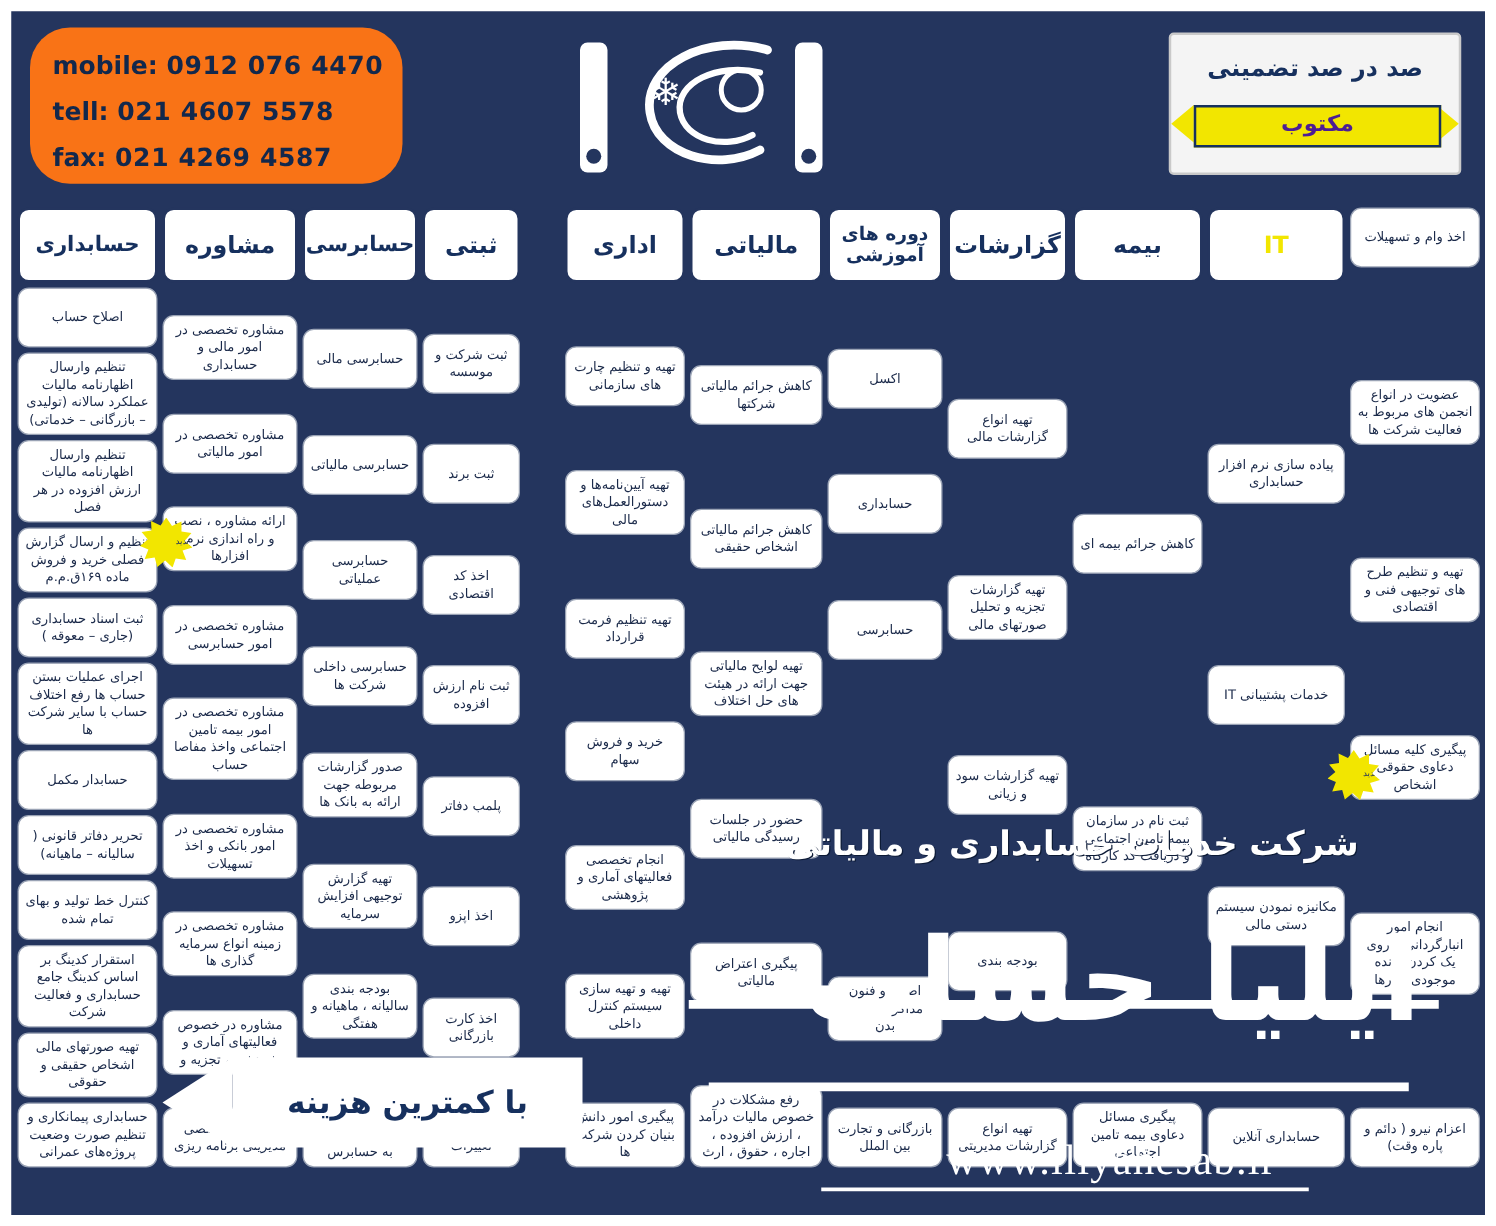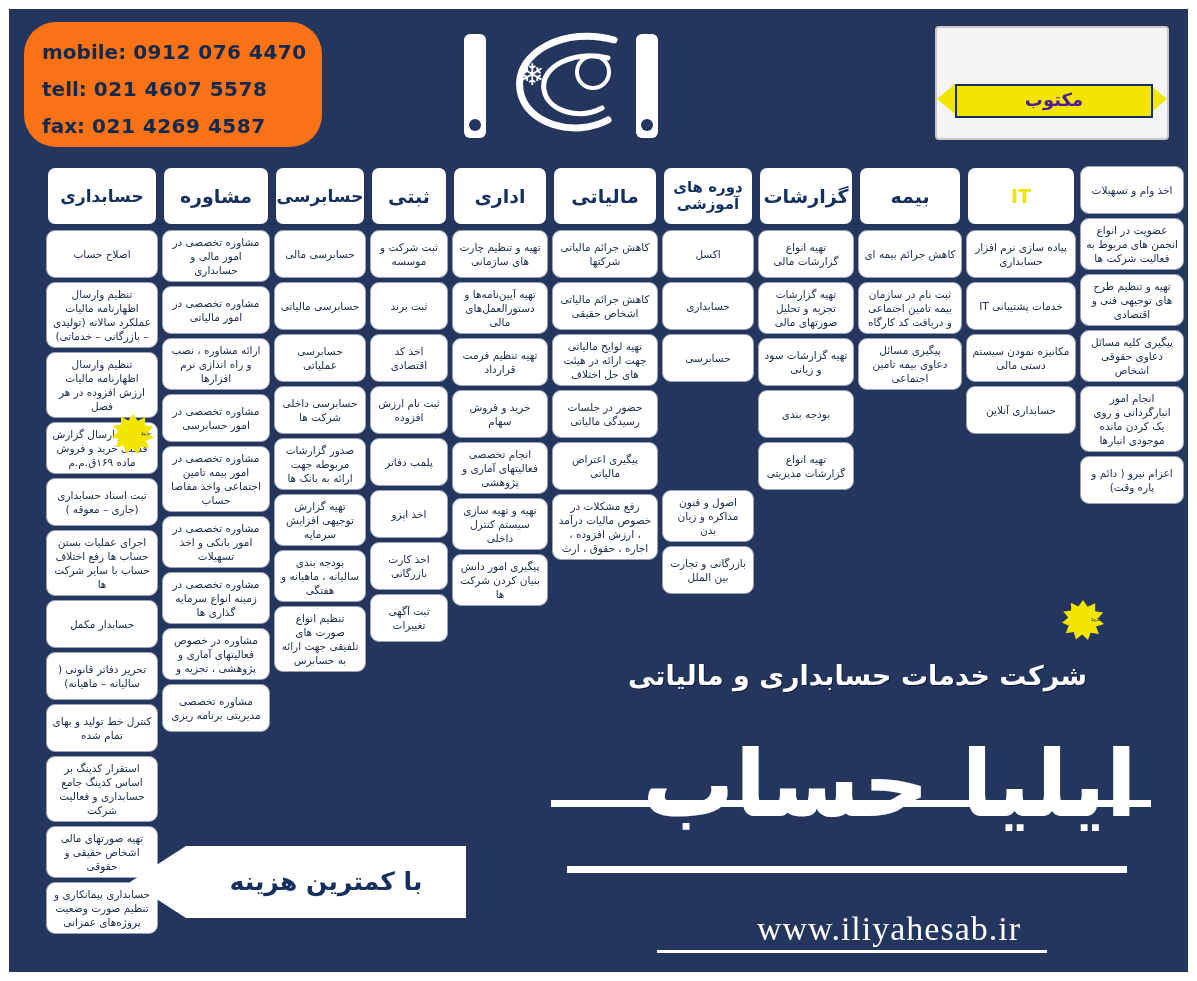--- a/index.html
+++ b/index.html
@@ -24,29 +24,29 @@
   
   #guarantee{position:absolute;left:935px;top:26px;width:230px;height:110px;background:#f4f4f4;border:2px solid #c9c9c9;border-radius:4px;}
   #guarantee .g-top{color:#16305e;font-weight:bold;font-size:19px;text-align:center;padding-top:16px;letter-spacing:1px;}
   #guarantee .ribbon{position:absolute;left:18px;top:56px;width:194px;height:30px;background:#f2e600;border:2px solid #16305e;}
   #guarantee .ribbon span{display:block;text-align:center;color:#4c1d95;font-weight:bold;font-size:18px;line-height:28px;}
   #guarantee .tri{position:absolute;width:0;height:0;top:56px;border-top:15px solid transparent;border-bottom:15px solid transparent;}
   #guarantee .tri.l{left:0;border-right:18px solid #f2e600;}
   #guarantee .tri.r{right:0;border-left:18px solid #f2e600;}
   
   #columns{position:absolute;left:14px;top:166px;width:1170px;display:flex;flex-direction:row;gap:4px;}
-  .col{display:flex;flex-direction:column;gap:4px;}
+  .col{display:flex;flex-direction:column;gap:4px;justify-content:space-between;}
   .col-head{background:#ffffff;border:2px solid #24355e;border-radius:9px;height:60px;display:flex;align-items:center;justify-content:center;text-align:center;color:#16305e;font-weight:bold;font-size:19px;padding:0 4px;box-sizing:border-box;}
   .cell{background:#ffffff;border:1px solid #9aa3b5;border-radius:9px;min-height:48px;display:flex;align-items:center;justify-content:center;text-align:center;color:#1b2a4a;font-size:10.5px;line-height:14px;padding:4px 5px;box-sizing:border-box;}
   
   .w-hesabdari{width:112px;}
   .w-moshavere{width:108px;}
   .w-hesabresi{width:92px;}
   .w-sabti{width:78px;}
-  .w-edari{width:96px;}
+  .w-edari{width:96px;margin-left:32px;}
   .w-maliati{width:106px;}
   .w-dore{width:92px;}
   .w-gozaresh{width:96px;}
   .w-bime{width:104px;}
   .w-it{width:110px;}
   .w-sayer{width:104px;}
   
   .burst{position:absolute;width:42px;height:40px;background:#f2e600;z-index:6;
     clip-path:polygon(50% 0%,61% 17%,79% 8%,79% 28%,98% 31%,85% 47%,100% 60%,81% 66%,88% 85%,68% 82%,62% 100%,48% 86%,33% 99%,28% 80%,9% 83%,16% 64%,0% 57%,15% 44%,3% 29%,22% 26%,21% 7%,39% 16%);}
   .burst .b-txt{display:block;text-align:right;font-size:7px;color:#24355e;font-weight:normal;padding-top:15px;}
@@ -95,20 +95,21 @@
       </div>
     <svg class="swirl" viewBox="0 0 130 118">
       <path d="M118 12 C 70 -2, 18 24, 24 62 C 29 96, 78 110, 112 92" fill="none" stroke="#ffffff" stroke-width="7" stroke-linecap="round"></path>
       <path d="M112 30 C 78 22, 44 38, 48 62 C 52 84, 84 92, 106 80" fill="none" stroke="#ffffff" stroke-width="5" stroke-linecap="round"></path>
       <circle cx="97" cy="44" r="16" fill="none" stroke="#ffffff" stroke-width="4"></circle>
     </svg>
     <div class="snow">❄</div>
   </div>
 
   <div id="guarantee">
+    <div class="g-top">صد در صد تضمینی</div>
     <div class="tri l"></div>
     <div class="tri r"></div>
     <div class="ribbon">
       <span>مکتوب</span>
     </div>
   </div>
 
   <div id="columns">
 
     <div class="col w-sayer">

